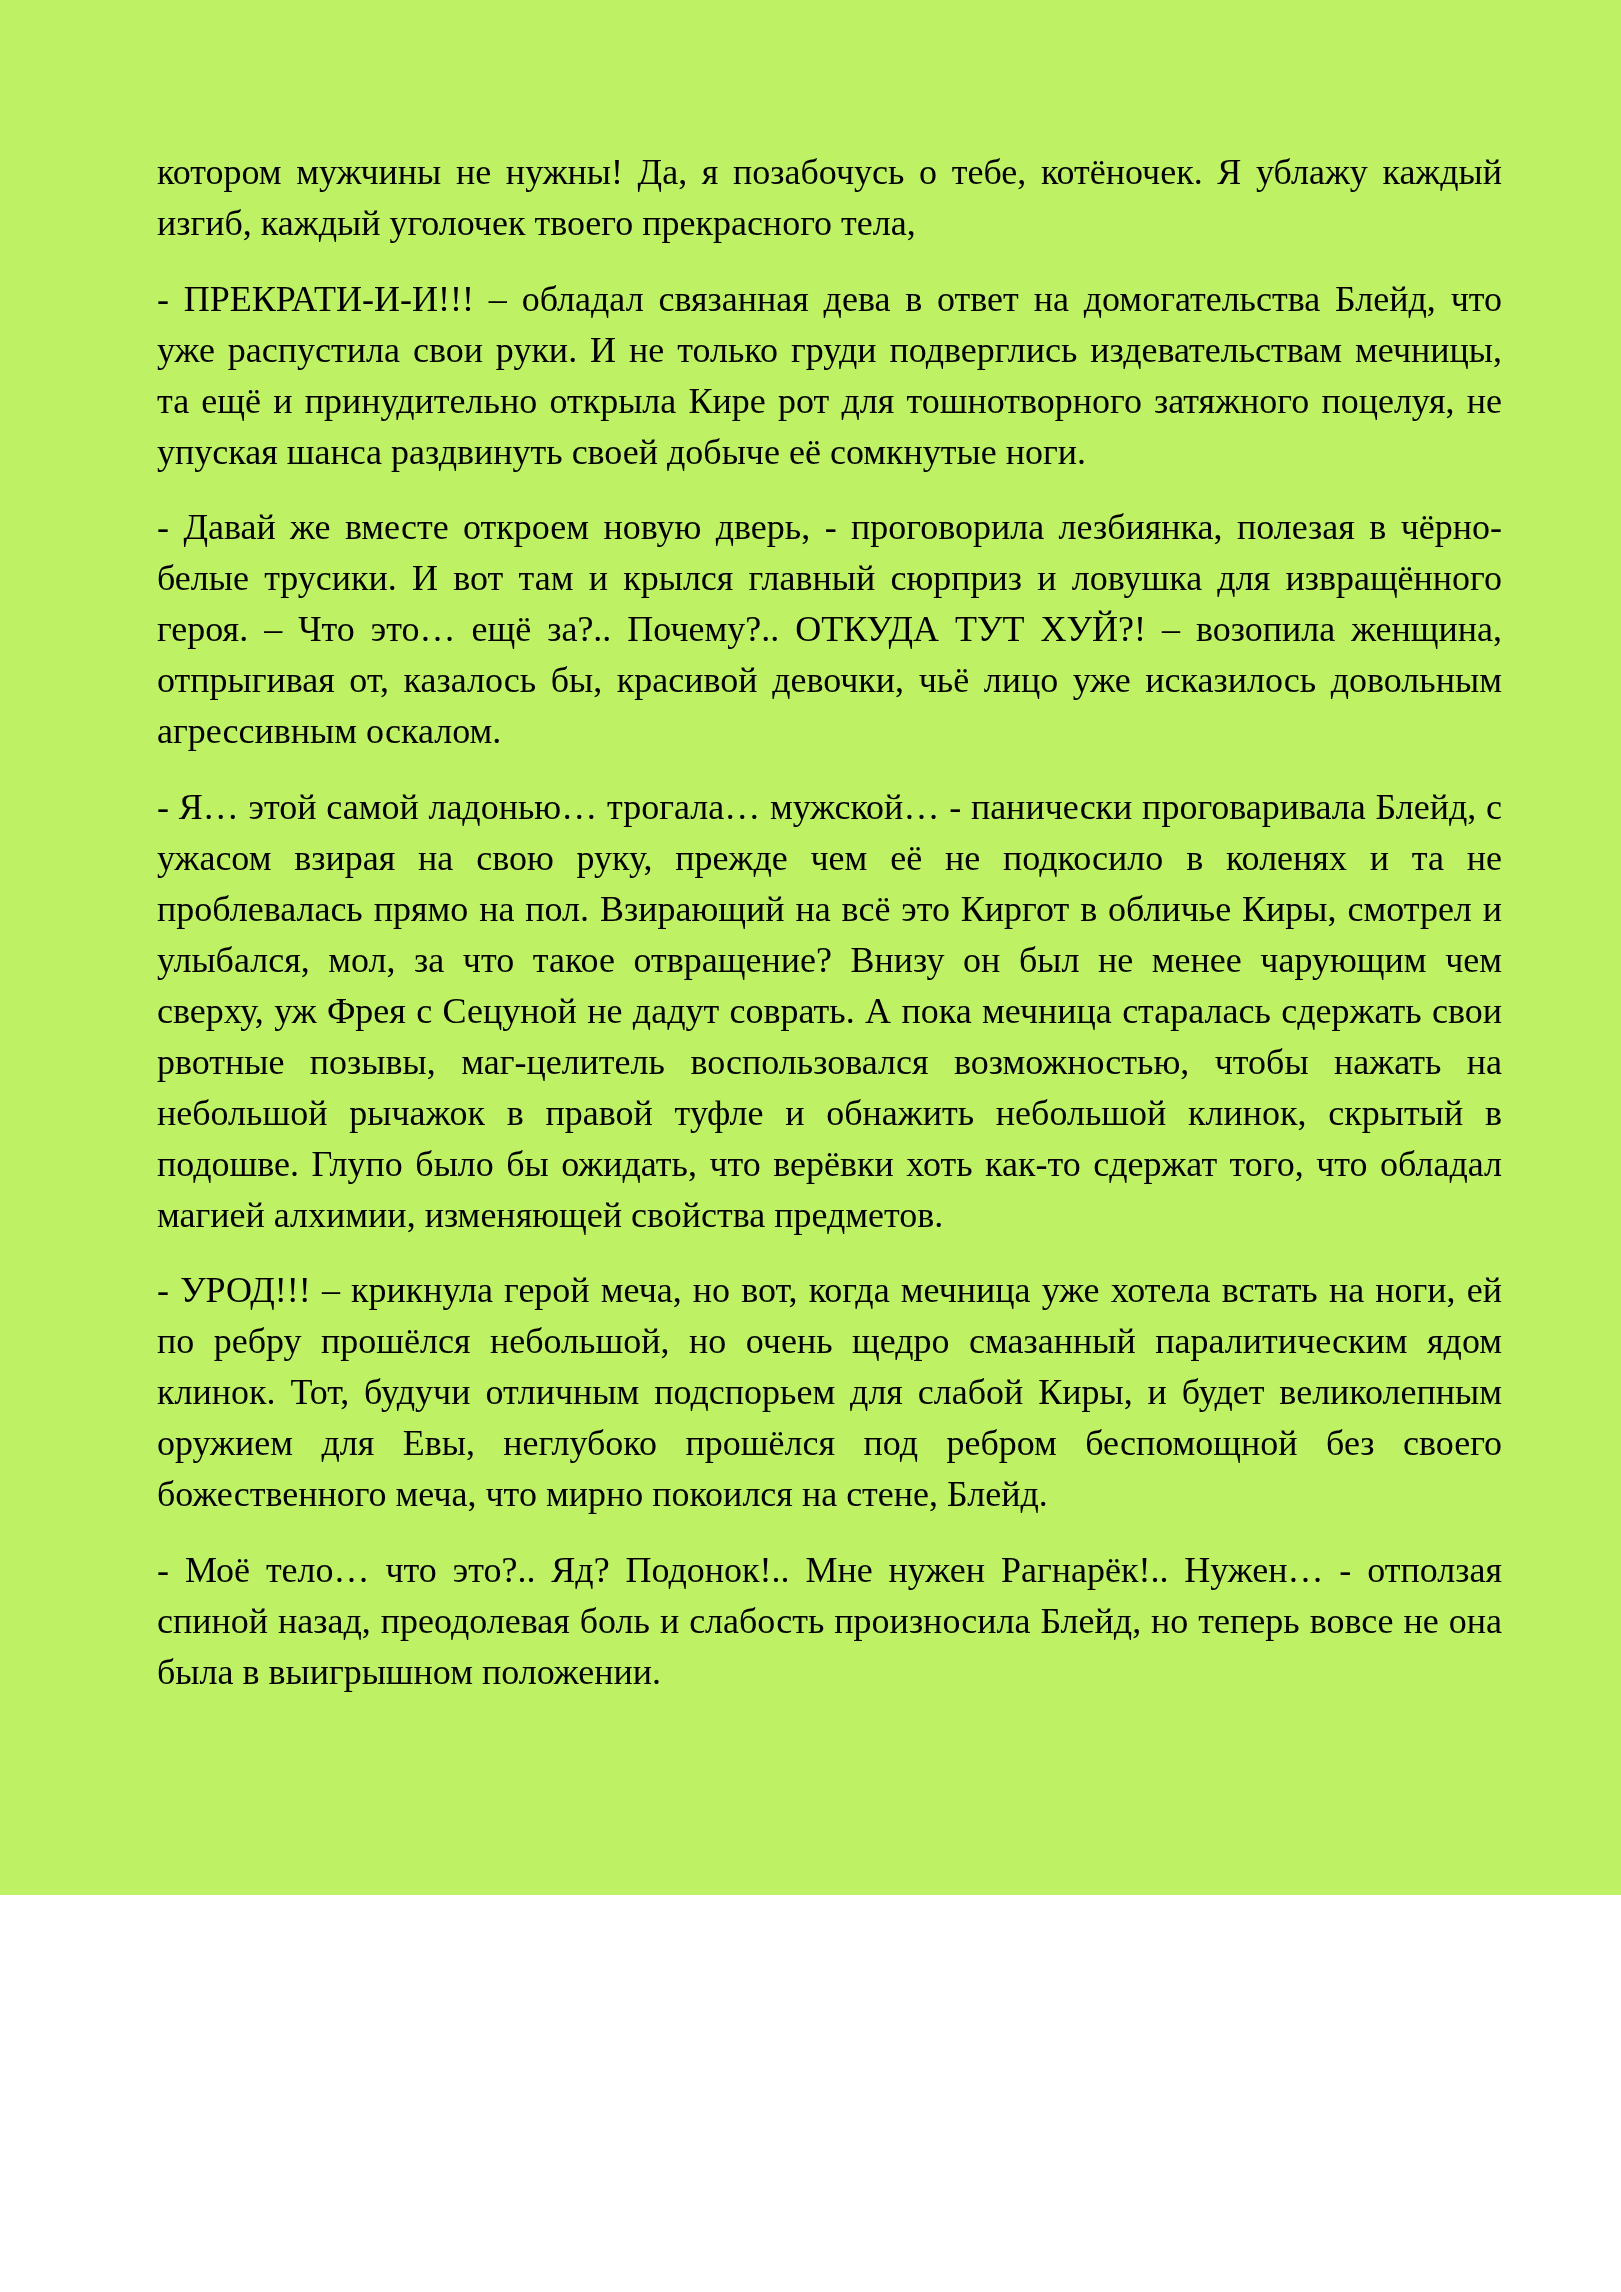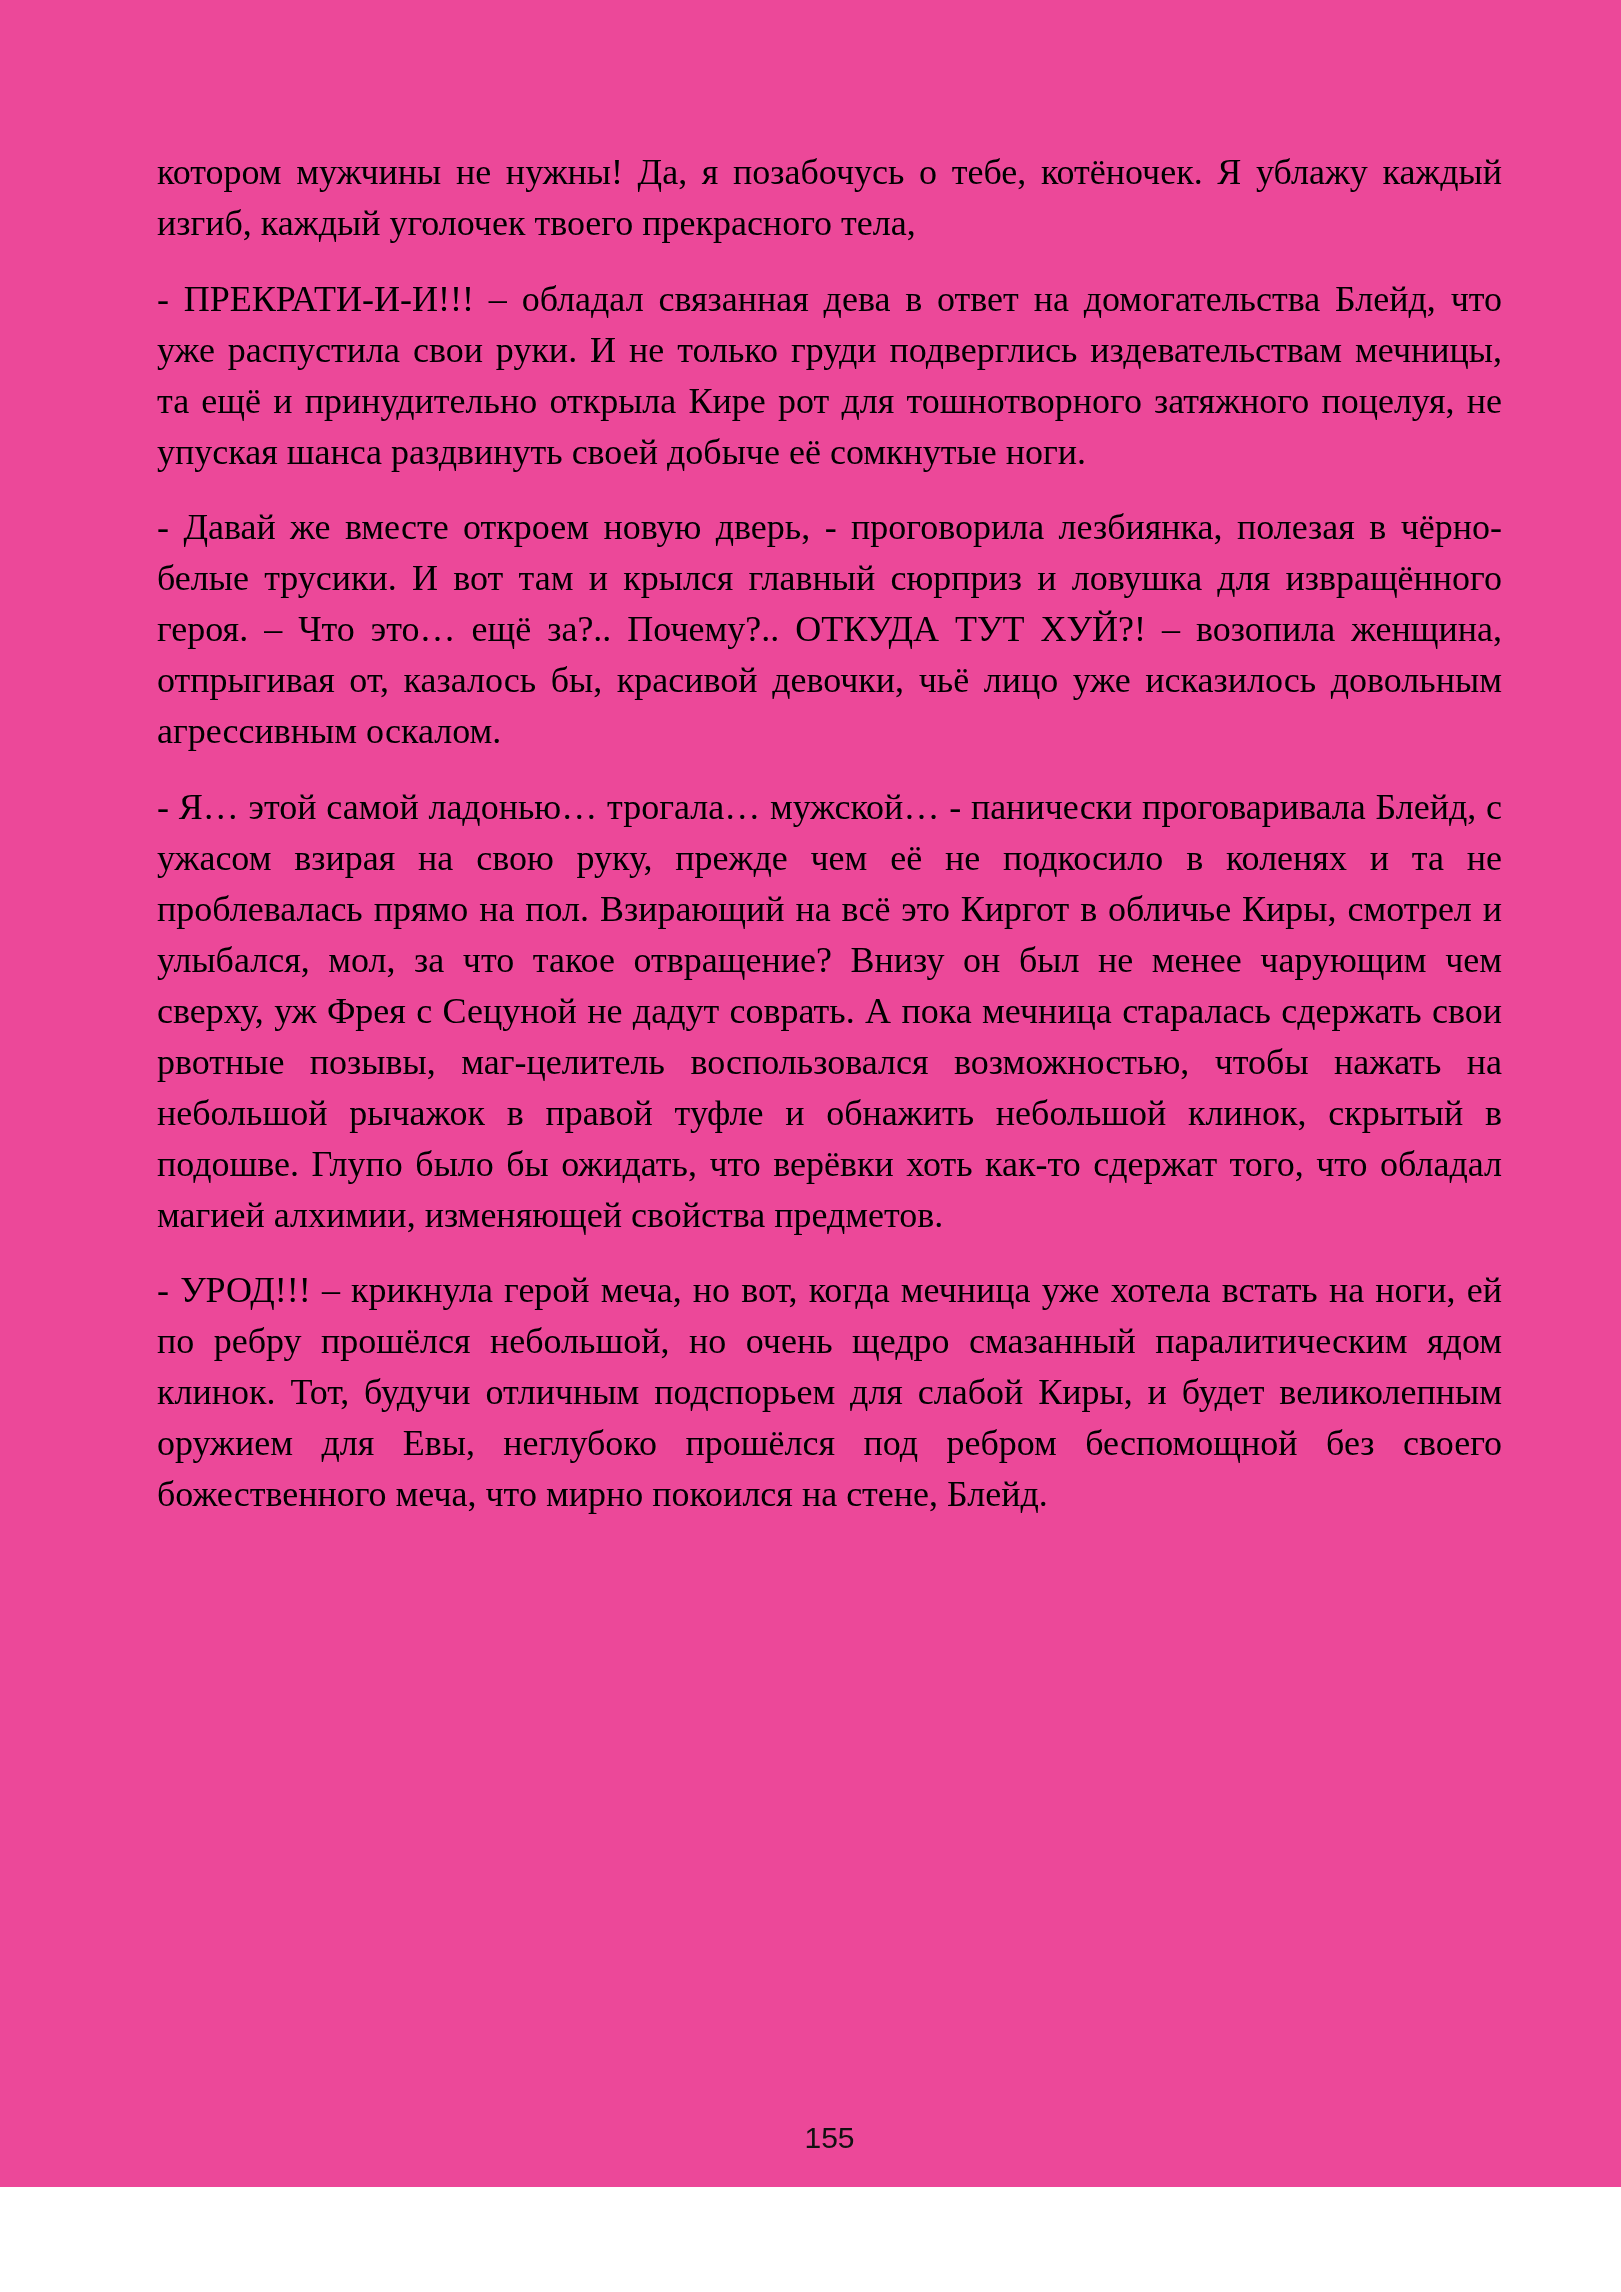--- a/index.html
+++ b/index.html
@@ -3,22 +3,22 @@
 <meta charset="utf-8">
 <style>
   html, body {
     margin: 0;
     padding: 0;
     background: #ffffff;
   }
   .page {
     position: relative;
     width: 1621px;
-    height: 2187px;
-    background: #ec4899;
+    height: 1895px;
+    background: #bef264;
     color: #000000;
     font-family: "Liberation Serif", "DejaVu Serif", serif;
     overflow: hidden;
   }
   .text-block {
     position: absolute;
     left: 157px;
     top: 147px;
     width: 1345px;
   }
@@ -45,16 +45,17 @@
 </head>
 <body>
 
 <div class="page">
   <div class="text-block">
     <p>котором мужчины не нужны! Да, я позабочусь о тебе, котёночек. Я ублажу каждый изгиб, каждый уголочек твоего прекрасного тела,</p>
     <p>- ПРЕКРАТИ-И-И!!! – обладал связанная дева в ответ на домогательства Блейд, что уже распустила свои руки. И не только груди подверглись издевательствам мечницы, та ещё и принудительно открыла Кире рот для тошнотворного затяжного поцелуя, не упуская шанса раздвинуть своей добыче её сомкнутые ноги.</p>
     <p>- Давай же вместе откроем новую дверь, - проговорила лезбиянка, полезая в чёрно-белые трусики. И вот там и крылся главный сюрприз и ловушка для извращённого героя. – Что это… ещё за?.. Почему?.. ОТКУДА ТУТ ХУЙ?! – возопила женщина, отпрыгивая от, казалось бы, красивой девочки, чьё лицо уже исказилось довольным агрессивным оскалом.</p>
     <p>- Я… этой самой ладонью… трогала… мужской… - панически проговаривала Блейд, с ужасом взирая на свою руку, прежде чем её не подкосило в коленях и та не проблевалась прямо на пол. Взирающий на всё это Киргот в обличье Киры, смотрел и улыбался, мол, за что такое отвращение? Внизу он был не менее чарующим чем сверху, уж Фрея с Сецуной не дадут соврать. А пока мечница старалась сдержать свои рвотные позывы, маг-целитель воспользовался возможностью, чтобы нажать на небольшой рычажок в правой туфле и обнажить небольшой клинок, скрытый в подошве. Глупо было бы ожидать, что верёвки хоть как-то сдержат того, что обладал магией алхимии, изменяющей свойства предметов.</p>
     <p>- УРОД!!! – крикнула герой меча, но вот, когда мечница уже хотела встать на ноги, ей по ребру прошёлся небольшой, но очень щедро смазанный паралитическим ядом клинок. Тот, будучи отличным подспорьем для слабой Киры, и будет великолепным оружием для Евы, неглубоко прошёлся под ребром беспомощной без своего божественного меча, что мирно покоился на стене, Блейд.</p>
+    <p>- Моё тело… что это?.. Яд? Подонок!.. Мне нужен Рагнарёк!.. Нужен… - отползая спиной назад, преодолевая боль и слабость произносила Блейд, но теперь вовсе не она была в выигрышном положении.</p>
   </div>
   <div class="page-number">155</div>
 </div>
 
 
 </body></html>

